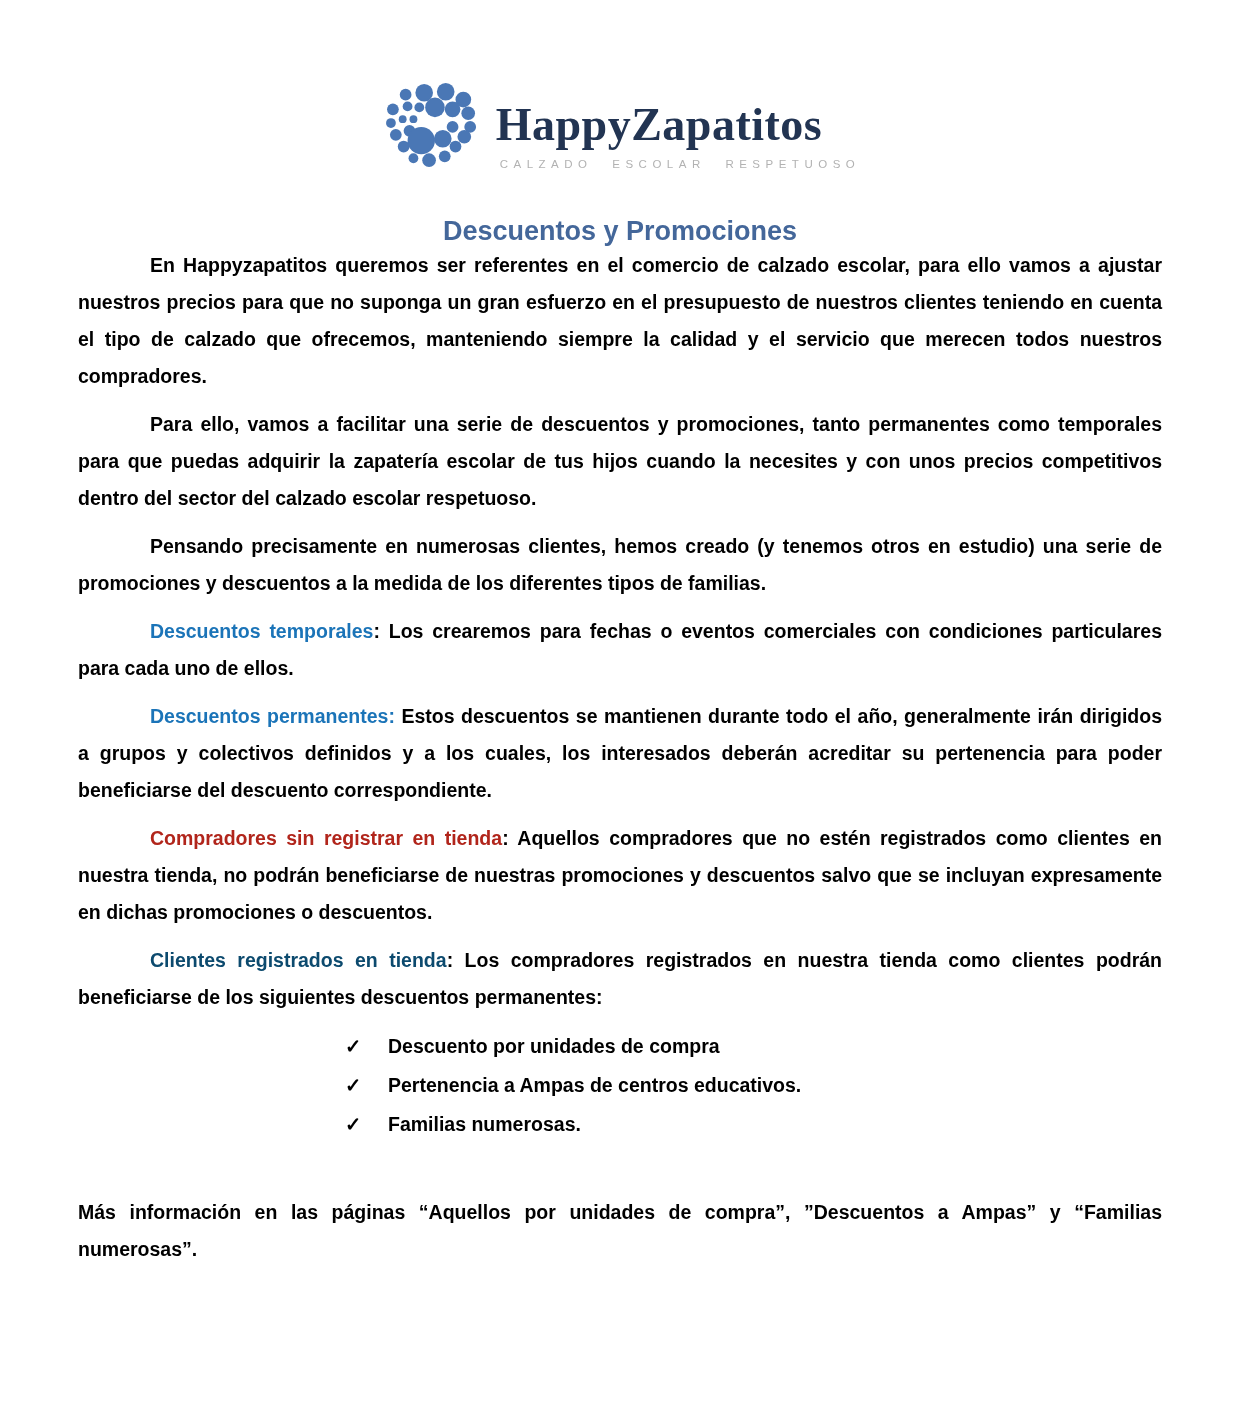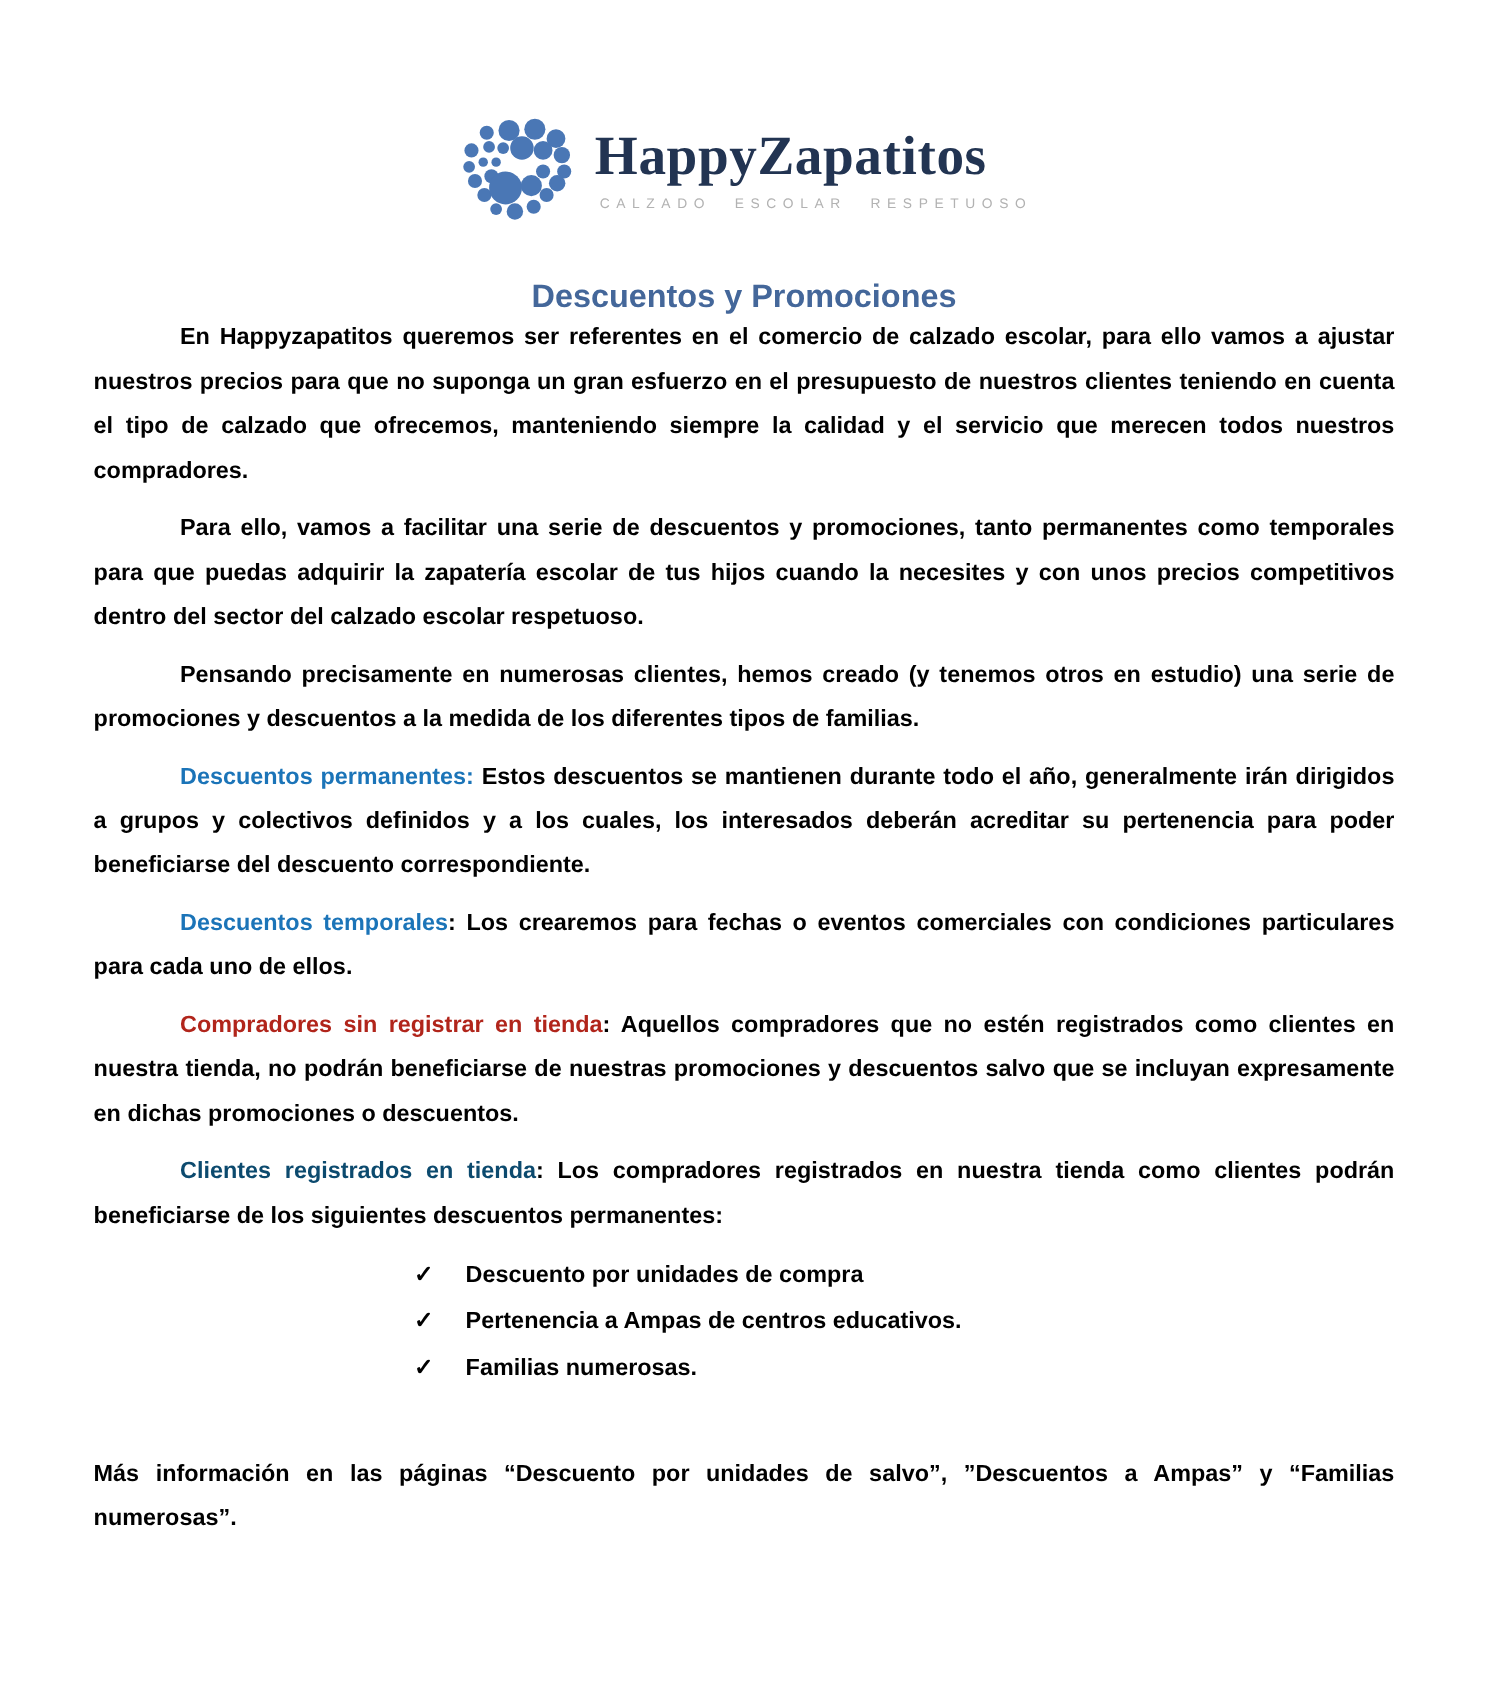--- a/index.html
+++ b/index.html
@@ -2,21 +2,21 @@
 <html><head>
 <meta charset="utf-8">
 <style>
   html,body { margin:0; padding:0; background:#ffffff; }
   .page {
     position:relative; width:1240px; height:1416px; background:#ffffff;
     box-sizing:border-box; padding:0 78px; overflow:hidden;
     font-family:"Liberation Sans", sans-serif; color:#000000;
   }
   
-  .logo-row { display:flex; justify-content:center; align-items:center; padding-top:80px; gap:10px;margin-top:16px; }
+  .logo-row { display:flex; justify-content:center; align-items:flex-end; padding-top:80px; gap:10px; }
   .logo-mark { width:106px; height:90px; flex:0 0 auto; }
   .logo-mark svg { display:block; width:106px; height:90px; }
   .logo-text { display:flex; flex-direction:column; }
   .brand {
     font-family:"Liberation Serif", serif; font-weight:700;
     font-size:46px; line-height:1.05; color:#223452; letter-spacing:0.5px;
   }
   .tagline {
     font-size:11.5px; font-weight:400; color:#b2b2b2;
     letter-spacing:5.5px; word-spacing:11px; margin-top:9px; padding-left:4px;
@@ -82,39 +82,39 @@
   <div class="doc-title">Descuentos y Promociones</div>
 
   <div class="content">
 
     <p class="para">En Happyzapatitos queremos ser referentes en el comercio de calzado escolar, para ello vamos a ajustar nuestros precios para que no suponga un gran esfuerzo en el presupuesto de nuestros clientes teniendo en cuenta el tipo de calzado que ofrecemos, manteniendo siempre la calidad y el servicio que merecen todos nuestros compradores.</p>
 
     <p class="para">Para ello, vamos a facilitar una serie de descuentos y promociones, tanto permanentes como temporales para que puedas adquirir la zapatería escolar de tus hijos cuando la necesites y con unos precios competitivos dentro del sector del calzado escolar respetuoso.</p>
 
     <p class="para">Pensando precisamente en numerosas clientes, hemos creado (y tenemos otros en estudio) una serie de promociones y descuentos a la medida de los diferentes tipos de familias.</p>
 
+    <p class="para"><span class="lead-blue">Descuentos temporales</span><span>: Los crearemos para fechas o eventos comerciales con condiciones particulares para cada uno de ellos.</span></p>
+
     <p class="para"><span class="lead-blue">Descuentos permanentes:</span><span> Estos descuentos se mantienen durante todo el año, generalmente irán dirigidos a grupos y colectivos definidos y a los cuales, los interesados deberán acreditar su pertenencia para poder beneficiarse del descuento correspondiente.</span></p>
-
-    <p class="para"><span class="lead-blue">Descuentos temporales</span><span>: Los crearemos para fechas o eventos comerciales con condiciones particulares para cada uno de ellos.</span></p>
 
     <p class="para"><span class="lead-red">Compradores sin registrar en tienda</span><span>:  Aquellos compradores que no estén registrados como clientes en nuestra tienda, no podrán beneficiarse de nuestras promociones y descuentos salvo que se incluyan expresamente en dichas promociones o descuentos.</span></p>
 
     <p class="para"><span class="lead-green">Clientes registrados en tienda</span><span>: Los compradores registrados en nuestra tienda como clientes podrán beneficiarse de los siguientes descuentos permanentes:</span></p>
 
     <ul class="checklist">
       <li class="check-item">
         <span class="check-mark">✓</span>
         <span>Descuento por unidades de compra</span>
       </li>
       <li class="check-item">
         <span class="check-mark">✓</span>
         <span>Pertenencia a Ampas de centros educativos.</span>
       </li>
       <li class="check-item">
         <span class="check-mark">✓</span>
         <span>Familias numerosas.</span>
       </li>
     </ul>
 
-    <p class="para no-indent footer-note">Más información en las páginas “Descuento por unidades de salvo”, ”Descuentos a Ampas” y “Familias numerosas”.</p>
+    <p class="para no-indent footer-note">Más información en las páginas “Aquellos por unidades de compra”, ”Descuentos a Ampas” y “Familias numerosas”.</p>
 
   </div>
 </div>
 
 </body></html>

